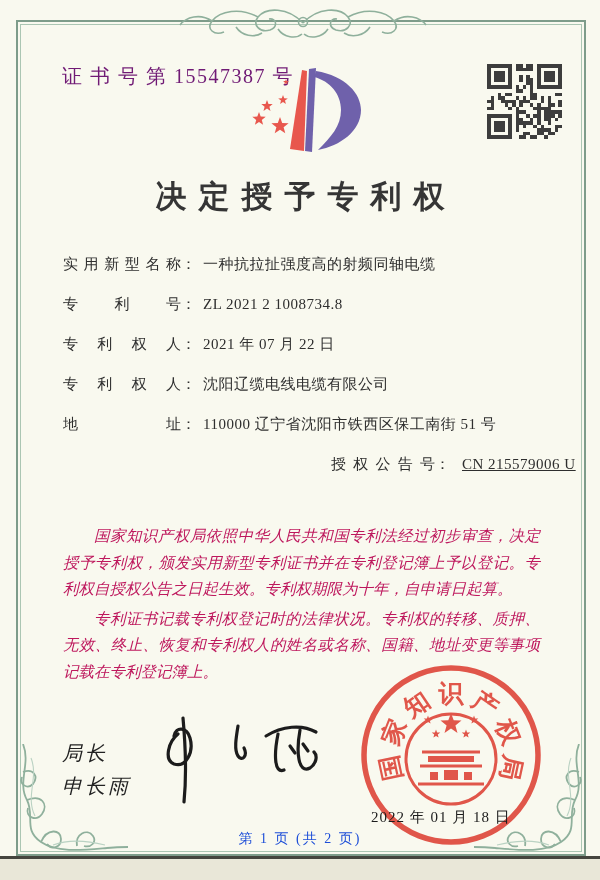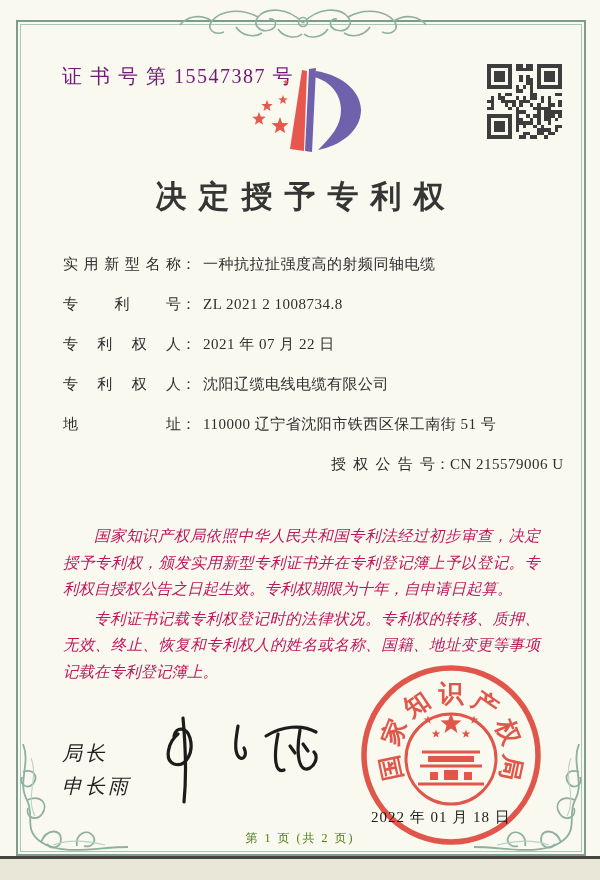--- a/index.html
+++ b/index.html
@@ -23,29 +23,29 @@
   .logo{position:absolute;left:234px;top:56px;}
   .qr{position:absolute;left:487px;top:64px;}
   .title{position:absolute;left:0;top:176px;width:100%;text-align:center;
     font-size:31px;font-weight:600;letter-spacing:12px;text-indent:12px;color:#353535;}
   .fields{position:absolute;left:63px;top:244px;width:512px;}
   .row{position:relative;height:40px;line-height:40px;white-space:nowrap;font-size:15px;color:#2e2e2e;}
   .flabel{display:inline-block;width:118px;text-align:justify;text-align-last:justify;letter-spacing:0;}
   .fvalue{margin-left:7px;letter-spacing:.5px;}
   .second{position:absolute;left:268px;top:0;}
   .second .flabel{width:104px;}
-  .second .fvalue{margin-left:0;}
+  .second .fvalue{margin-left:12px;text-decoration:underline;}
   .paras{position:absolute;left:63px;top:523px;width:477px;text-align:justify;
     font-size:15.5px;line-height:26.5px;color:#be185d;font-style:italic;z-index:1;}
   .paras p{margin:0 0 3px 0;text-indent:2em;}
   .sig-block{position:absolute;left:62px;top:737px;font-size:20px;line-height:33px;color:#222;letter-spacing:3px;font-style:italic;}
   .sig-svg{position:absolute;left:150px;top:712px;z-index:3;}
   .seal{position:absolute;left:356px;top:660px;opacity:.93;z-index:4;}
   .seal-date{position:absolute;left:371px;top:808px;font-size:15px;color:#1c1c1c;letter-spacing:1px;z-index:5;}
-  .footer{position:absolute;left:0;top:830px;width:100%;text-align:center;font-size:12px;color:#4d7c0f;letter-spacing:2px;}
+  .footer{position:absolute;left:0;top:830px;width:100%;text-align:center;font-size:14px;color:#1d4ed8;letter-spacing:2px;}
 </style>
 </head>
 <body>
 
 <div id="page">
 
   <div class="frame"></div>
 
   <svg class="orn-top" width="250" height="40" viewBox="0 0 250 40">
     <g stroke="#8fb09c" fill="none" stroke-width="1.6">

